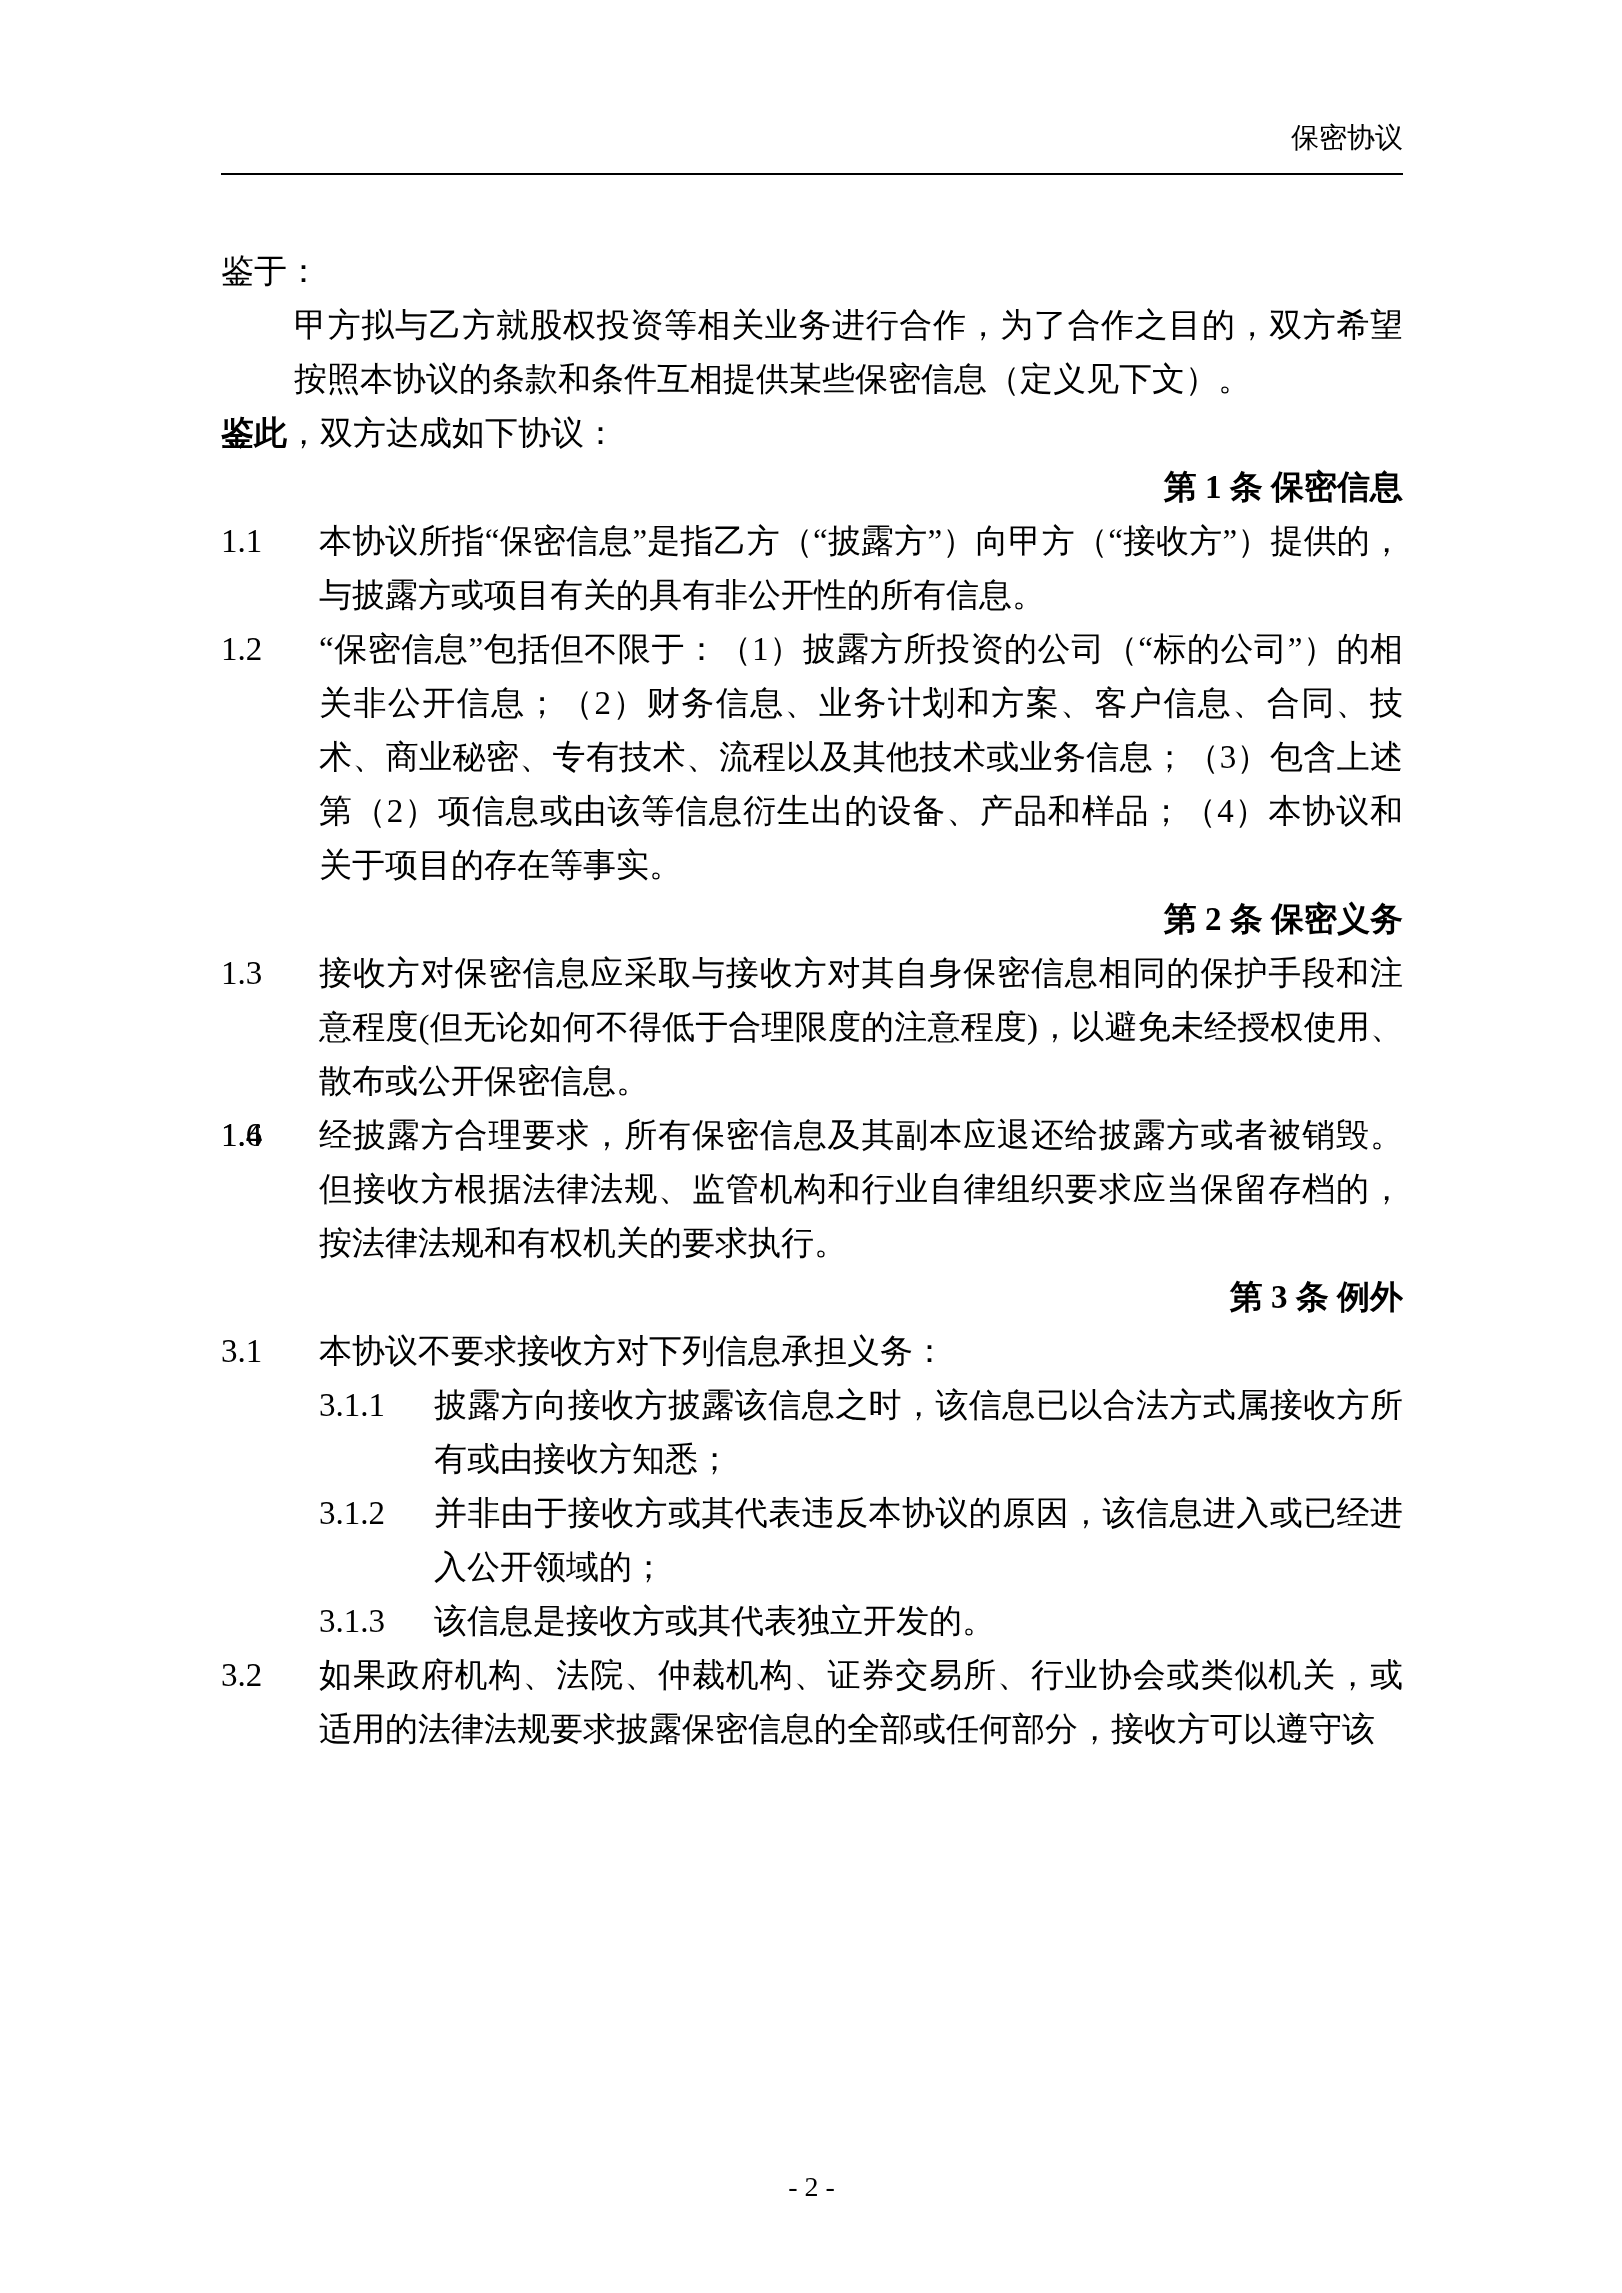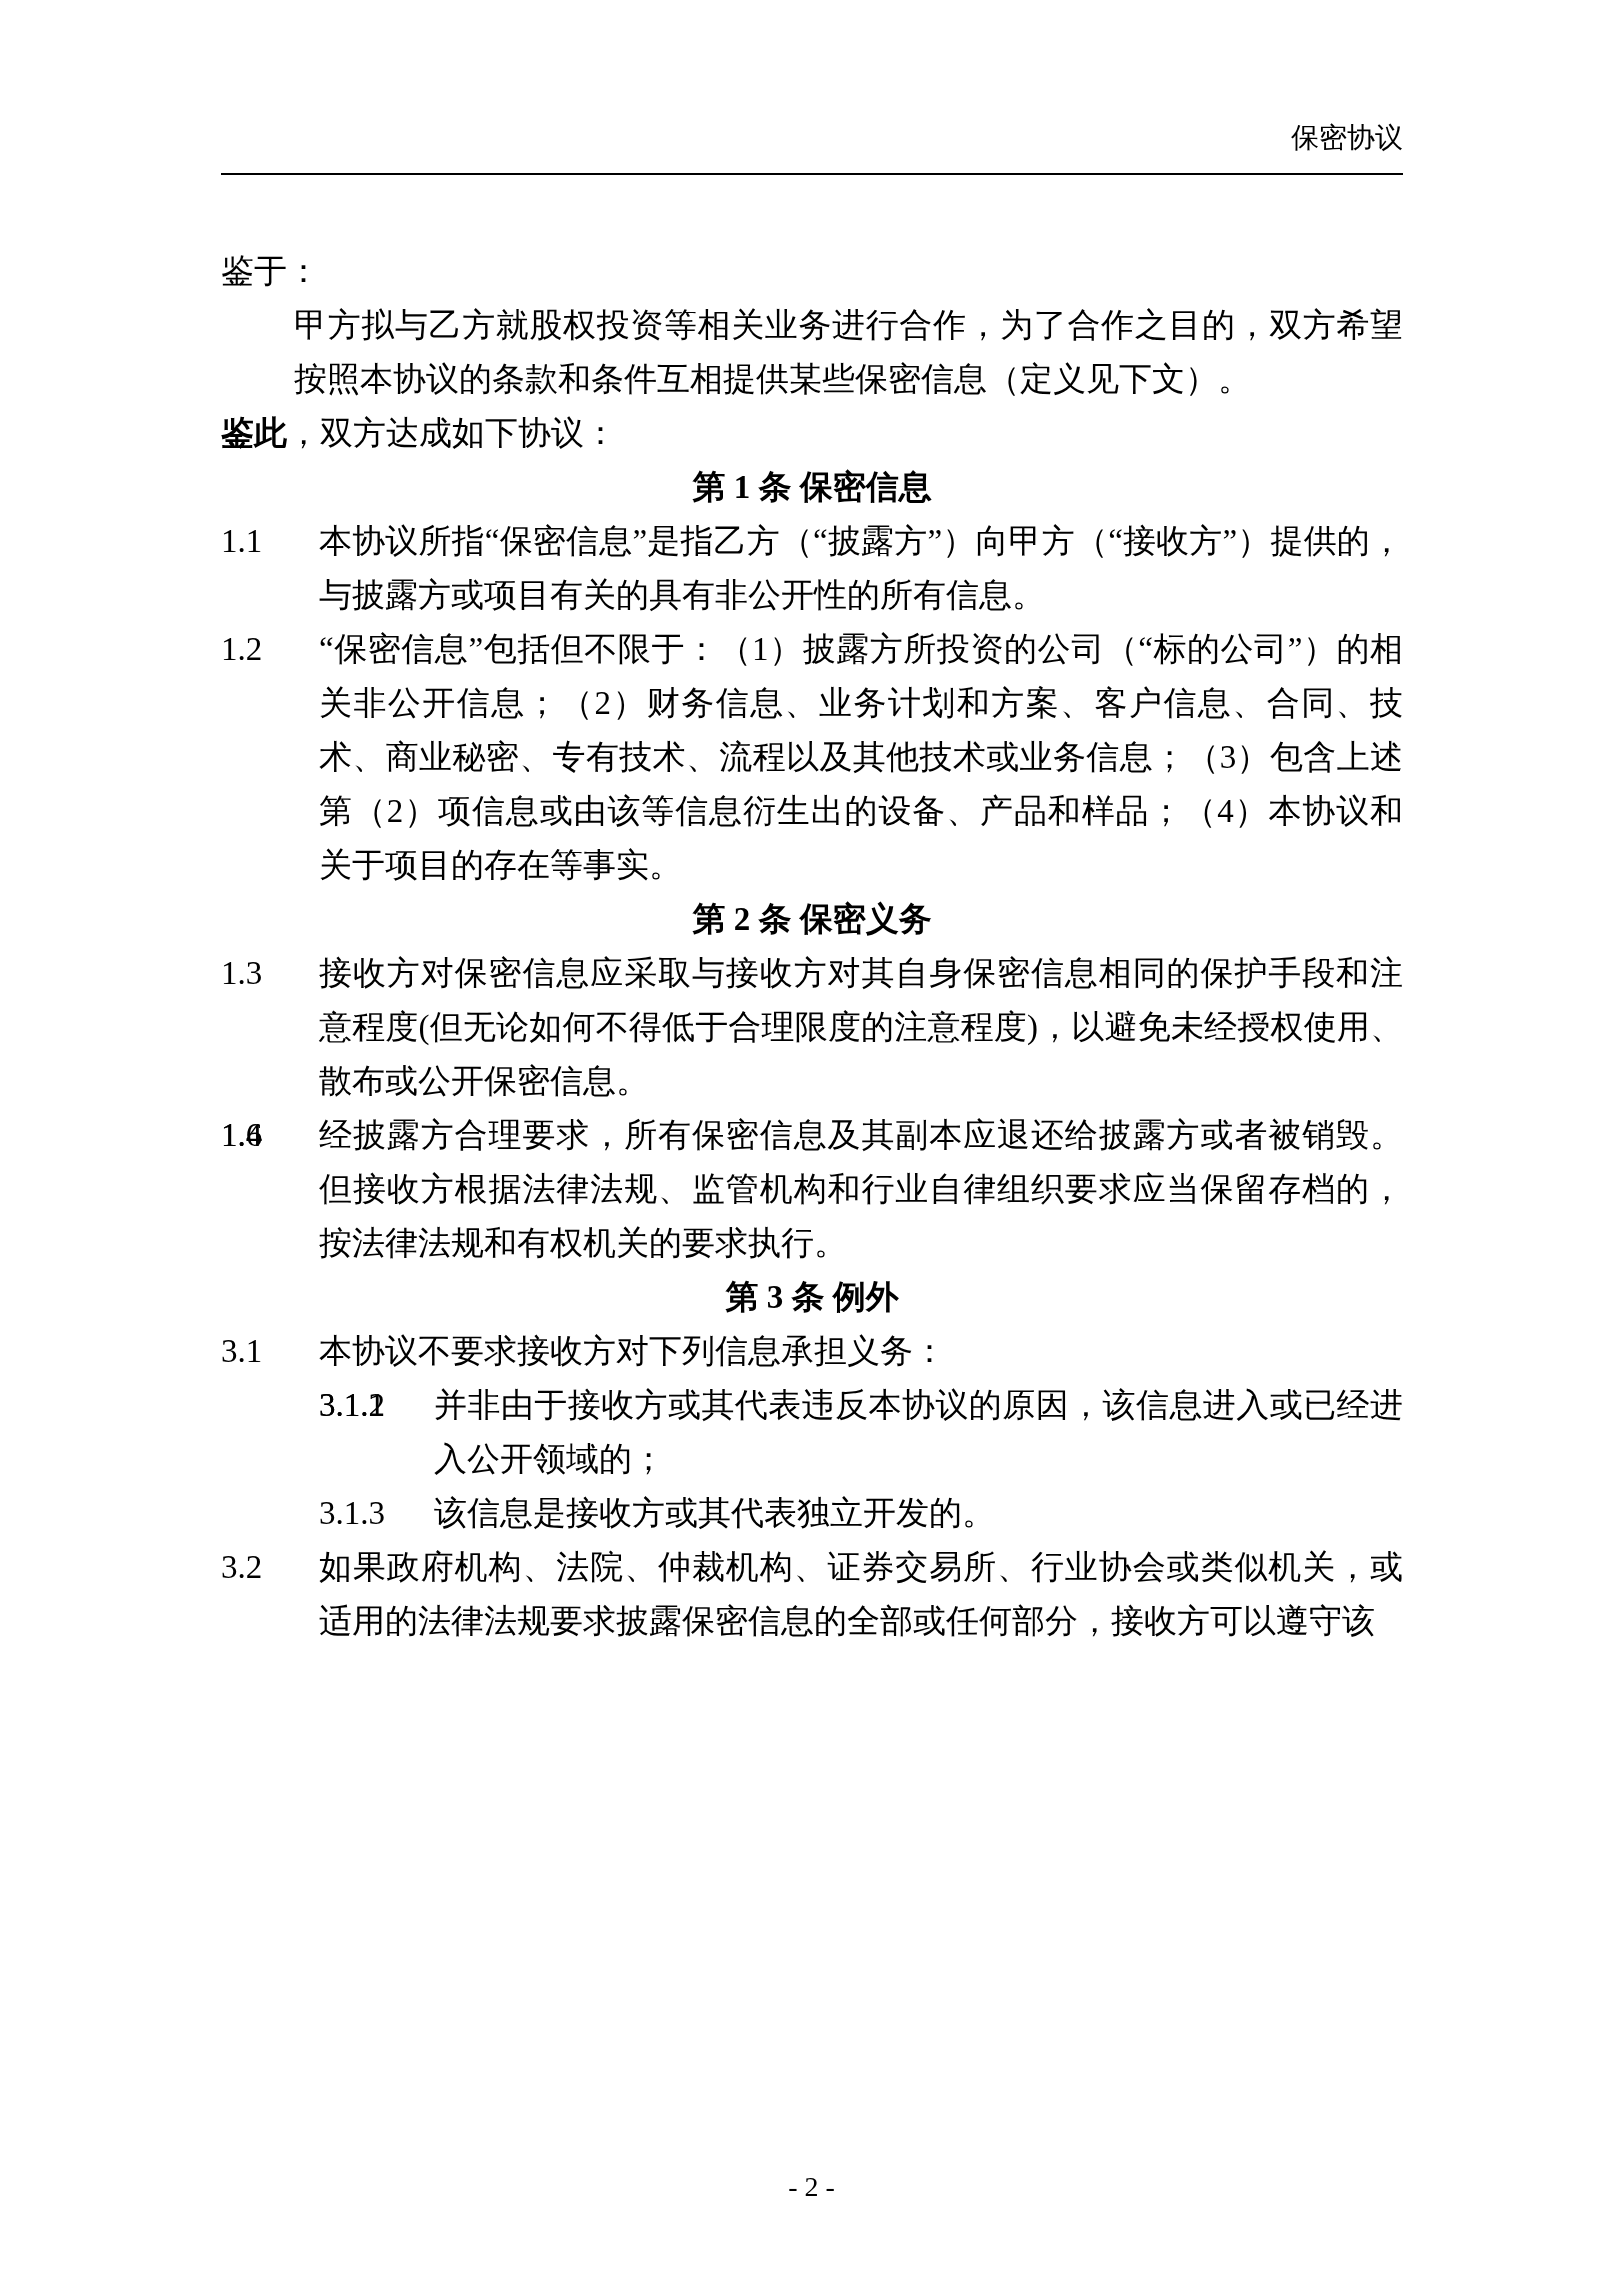--- a/index.html
+++ b/index.html
@@ -61,21 +61,21 @@
   }
 
   .indent-block {
     padding-left: 73px;
   }
 
   .section-heading {
     font-weight: bold;
     font-size: 33px;
     line-height: 54px;
-    text-align: center;
+    text-align: right;
   }
 
   .clause {
     position: relative;
     padding-left: 98px;
   }
   .clause > .num {
     position: absolute;
     left: 0;
     top: 0;
@@ -150,20 +150,21 @@
 
     <div class="section-heading">第 3 条 例外</div>
 
     <div class="clause">
       <span class="num">3.1</span>
       <span class="txt">本协议不要求接收方对下列信息承担义务：</span>
     </div>
 
     <div class="subclause">
       <span class="num">3.1.1</span>
+      <span class="txt">披露方向接收方披露该信息之时，该信息已以合法方式属接收方所有或由接收方知悉；</span>
     </div>
 
     <div class="subclause">
       <span class="num">3.1.2</span>
       <span class="txt">并非由于接收方或其代表违反本协议的原因，该信息进入或已经进入公开领域的；</span>
     </div>
 
     <div class="subclause">
       <span class="num">3.1.3</span>
       <span class="txt">该信息是接收方或其代表独立开发的。</span>

